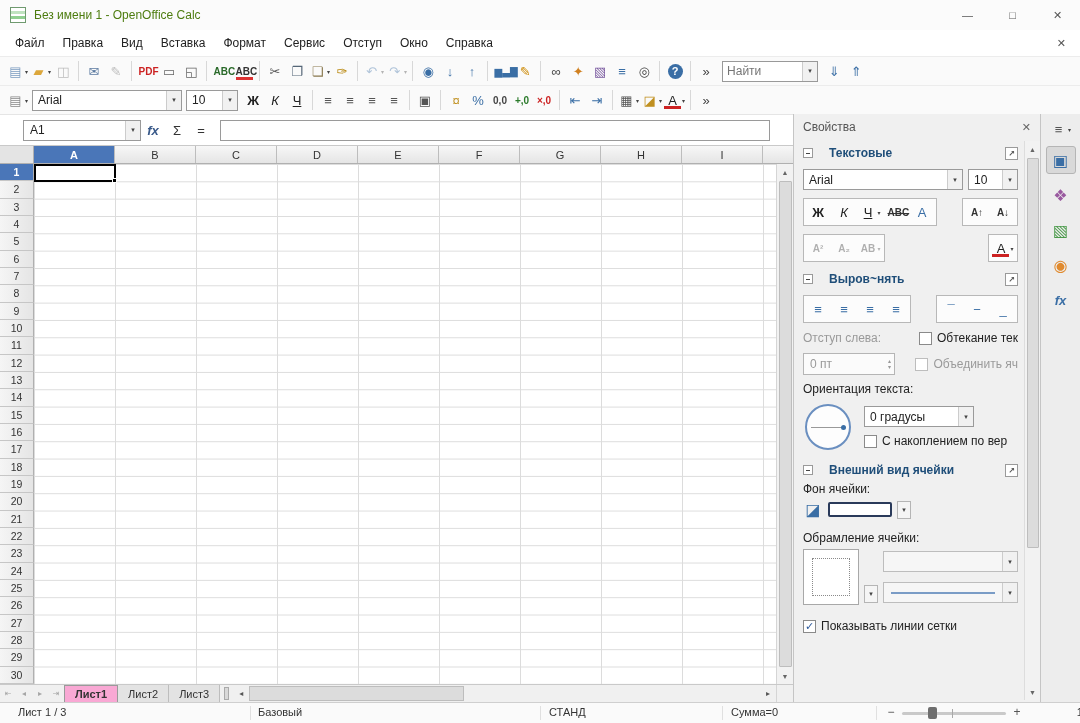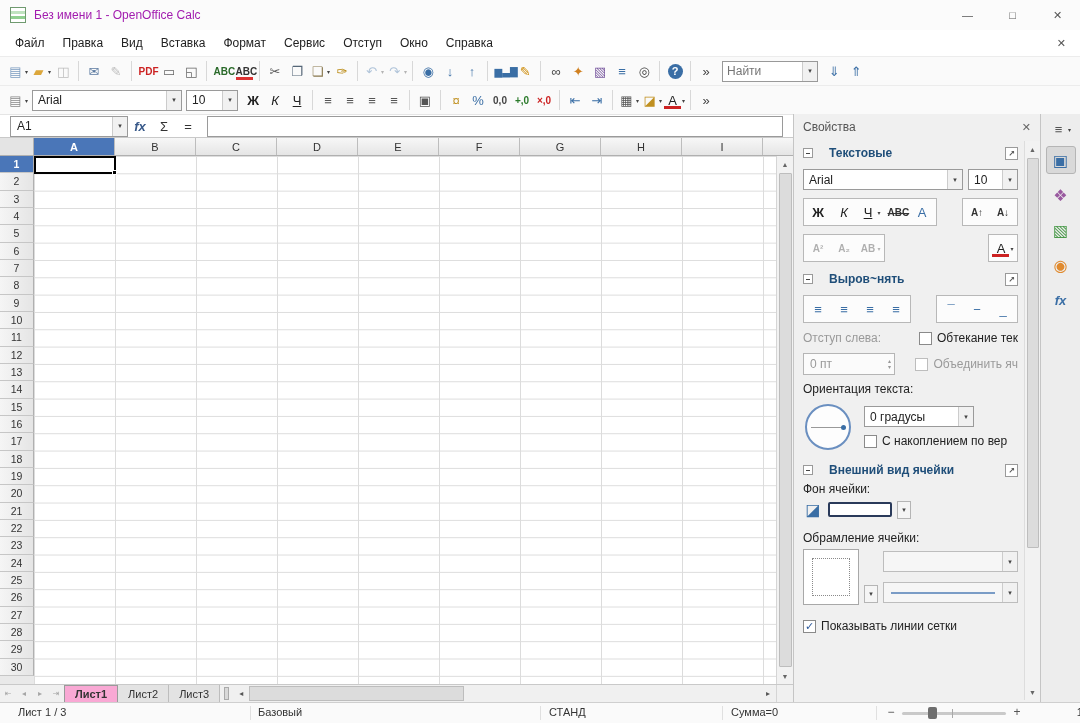--- a/index.html
+++ b/index.html
@@ -1,21 +1,21 @@
 <!DOCTYPE html>
 <html><head>
 <meta charset="utf-8">
 <style>
 *{box-sizing:border-box}
 html,body{margin:0;padding:0}
 body{width:1080px;height:723px;font-family:"Liberation Sans","DejaVu Sans",sans-serif;font-size:12px;color:#222;background:#fff;overflow:hidden;position:relative;box-shadow:inset 0 0 0 1px #c8c8c8}
 
 .titlebar{height:30px;display:flex;align-items:center;background:#fbfbfb}
 .app-icon{width:16px;height:16px;margin:0 8px 0 10px;border:1px solid #6f9a6f;background:linear-gradient(#fff 0 25%,#bfe3bf 25% 45%,#fff 45% 60%,#8fcf8f 60% 80%,#fff 80%)}
-.title{color:#a21caf;flex:1}
+.title{color:#4d7c0f;flex:1}
 .wctl{width:45px;height:30px;display:flex;align-items:center;justify-content:center;color:#555;font-size:11px}
 
 .menubar{height:26px;display:flex;align-items:center;padding-left:6px;background:#fff}
 .menu-item{padding:4px 9px;color:#222}
 .menu-item::first-letter{text-decoration:underline}
 .menu-close{margin-left:auto;margin-right:14px;color:#555;font-size:11px}
 
 .toolbar{height:29px;display:flex;align-items:center;padding-left:6px;border-top:1px solid #ececec;background:#fafafa}
 #std-icons,#fmt-icons{display:inline-flex;align-items:center}
 .tbtn{display:inline-flex;align-items:center;justify-content:center;height:22px;min-width:22px;padding:0 1px;border-radius:2px;position:relative}
@@ -28,21 +28,21 @@
 .tsep{width:1px;height:20px;background:#d8d8d8;margin:0 4px;display:inline-block}
 .combo{display:inline-flex;align-items:center;height:21px;border:1px solid #9a9a9a;background:#fff}
 .combo-text{flex:1;padding:0 5px;white-space:nowrap;overflow:hidden}
 .combo-dd{width:15px;height:100%;display:flex;align-items:center;justify-content:center;font-size:7px;color:#444;background:#f1f1f1;border-left:1px solid #ccc}
 .combo.dis{background:#f6f6f6;color:#9a9a9a;border-color:#bdbdbd}
 .find-combo{display:inline-flex;align-items:center;width:96px;height:21px;border:1px solid #999;background:#fff;margin:0 5px}
 .find-combo input{border:none;outline:none;flex:1;width:60px;padding:0 4px;font:inherit}
 .combo.fontname{width:150px;margin:0 4px 0 3px}
 .combo.fontsize{width:52px;margin-right:4px}
 
-.formula-bar{height:24px;display:flex;align-items:center;background:#fff;border-top:1px solid #e5e5e5;border-bottom:1px solid #c9c9c9;padding:0 10px}
+.formula-bar{height:32px;display:flex;align-items:center;background:#fff;border-top:1px solid #e5e5e5;border-bottom:1px solid #c9c9c9;padding:0 23px}
 .name-box{display:inline-flex;align-items:center;width:118px;height:21px;border:1px solid #9a9a9a;background:#fff}
 .nb-text{flex:1;padding:0 6px}
 .fb-btn{width:24px;text-align:center;color:#333;font-size:13px}
 .fb-btn.fx{font-style:italic;font-weight:bold;color:#3a5a8a}
 .fb-input{flex:1;height:21px;border:1px solid #9a9a9a;margin-left:7px;font:inherit;padding:0 4px;outline:none}
 
 .main-row{display:flex;height:588px}
 .left-col{width:793px;display:flex;flex-direction:column}
 
 .col-headers{height:18px;display:flex;background:#e9e9e9;border-bottom:1px solid #b0b0b0}

